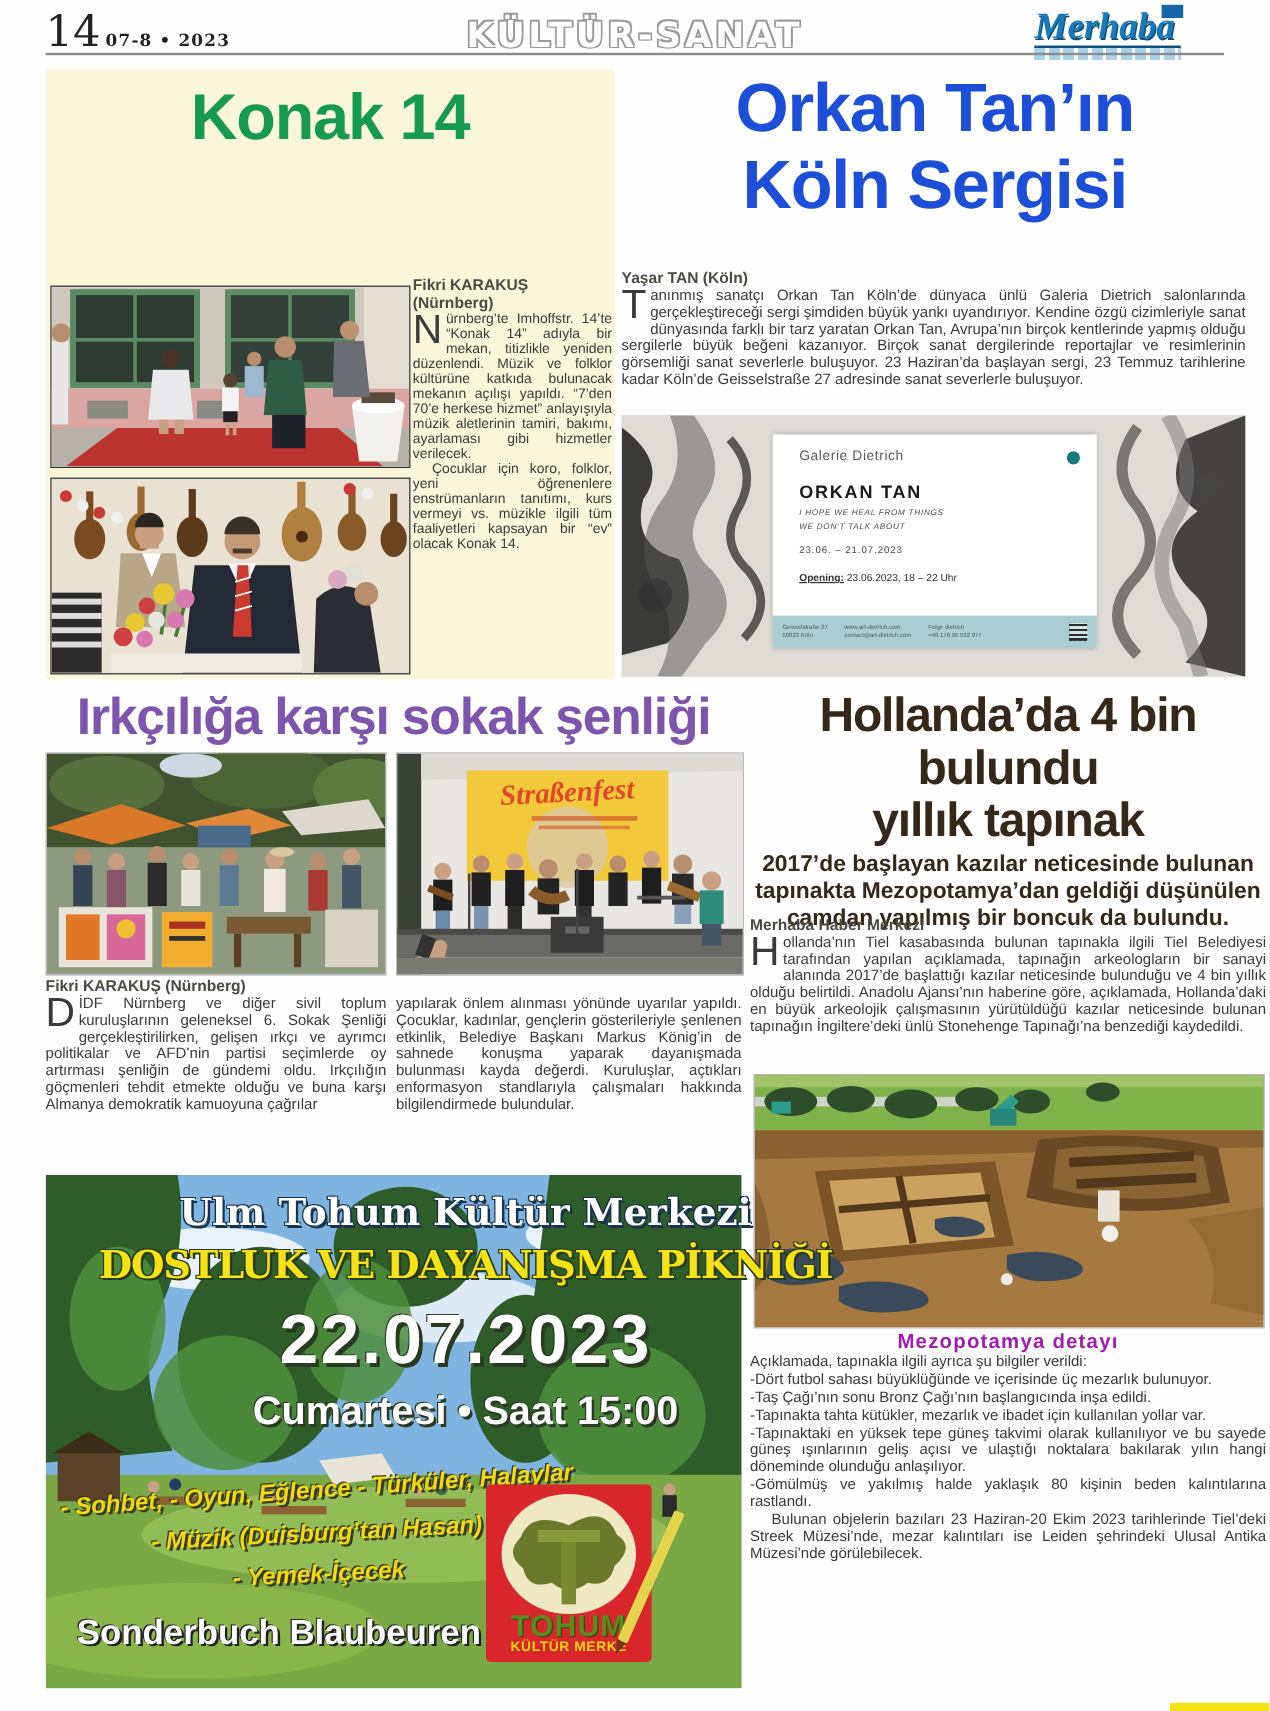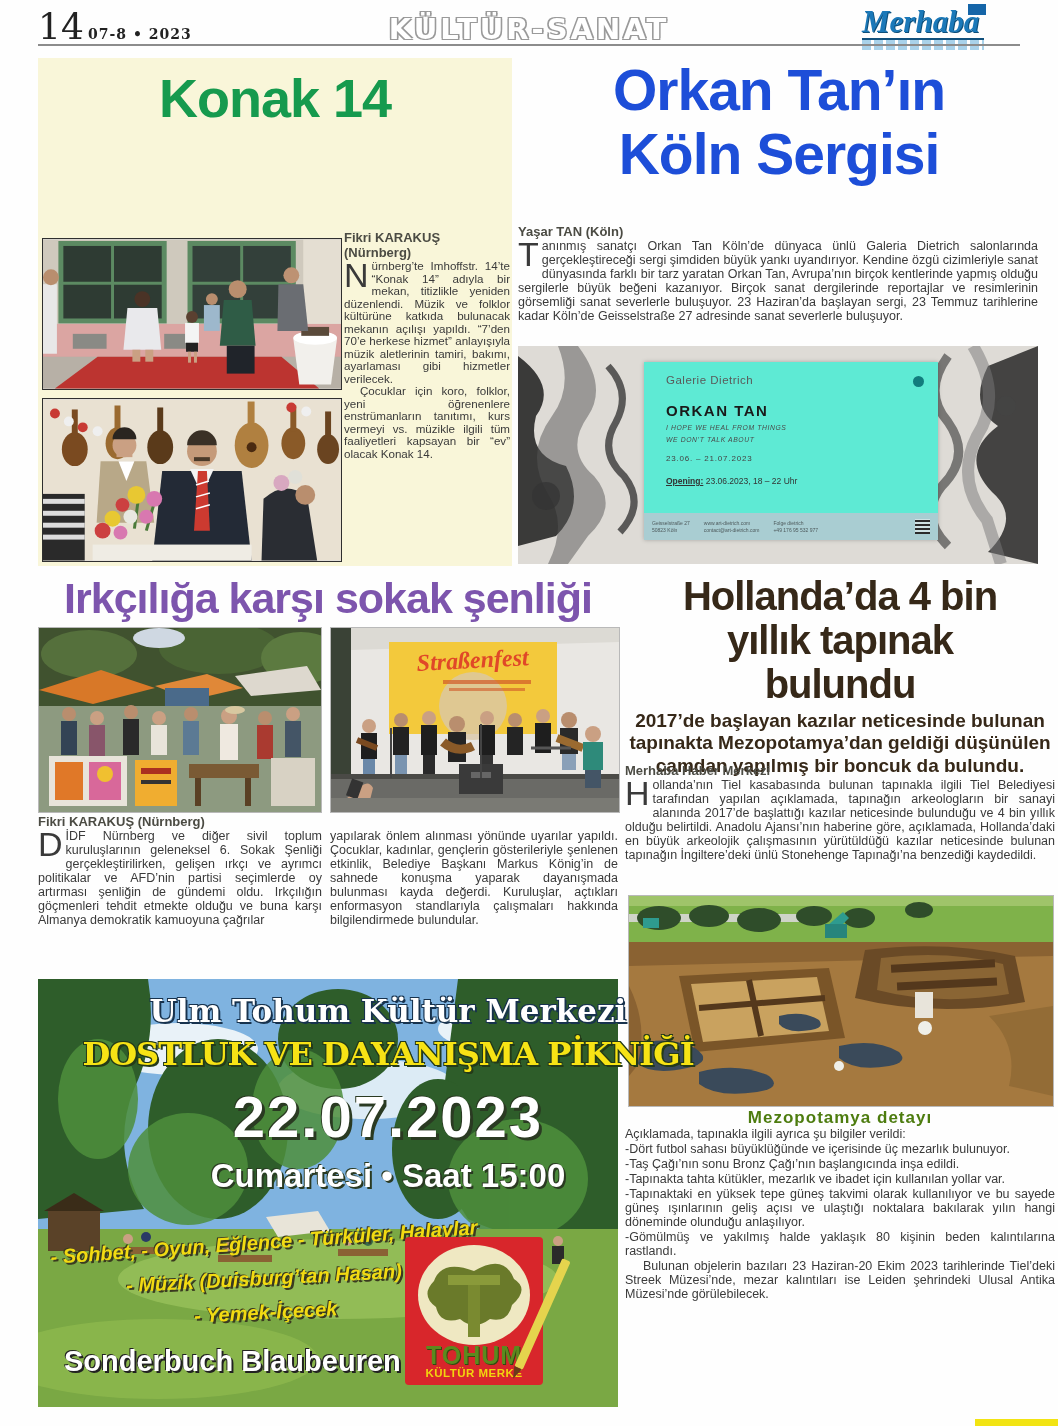--- a/index.html
+++ b/index.html
@@ -34,22 +34,22 @@
   .konak-headline{margin:0;padding-top:12px;text-align:center;font-size:54px;font-weight:bold;
       color:#169a4e;line-height:1.06;letter-spacing:-1px;}
   .konak-text{left:306px;top:172px;width:166px;height:330px;}
   .konak-text .bodytext{font-size:11.6px;line-height:1.08;}
 
   
   .orkan-block{left:518px;top:58px;width:522px;height:508px;}
   .orkan-headline{margin:0;text-align:center;font-size:57px;font-weight:bold;color:#1d4ed8;
       line-height:1.13;letter-spacing:-1px;}
   .invite{left:0px;top:288px;width:520px;height:218px;background:#dedbd6;overflow:hidden;}
-  .invite-card{position:absolute;left:126px;top:16px;width:270px;height:178px;background:#5eead4;
-      box-shadow:0 0 4px rgba(0,0,0,.25);padding-left:24px;}
+  .invite-card{position:absolute;left:126px;top:16px;width:270px;height:178px;background:#ffffff;
+      box-shadow:0 0 4px rgba(0,0,0,.25);}
   .invite-inner{position:absolute;left:22px;top:12px;right:10px;}
   .gallery-name{font-size:11.5px;color:#5a5a5a;letter-spacing:.5px;}
   .teal-dot{position:absolute;right:14px;top:14px;width:11px;height:11px;border-radius:50%;background:#127c7d;}
   .invite-artist{margin-top:16px;font-size:15px;font-weight:bold;letter-spacing:1.5px;color:#1a1a1a;}
   .invite-sub{margin-top:5px;font-size:6.8px;font-style:italic;color:#4a4a4a;letter-spacing:.6px;}
   .invite-dates{margin-top:11px;font-size:8px;color:#444;letter-spacing:.8px;}
   .invite-opening{margin-top:13px;font-size:8.5px;color:#333;}
   .op-label{font-weight:bold;text-decoration:underline;}
   .invite-footer{position:absolute;left:0;bottom:0;width:100%;height:27px;background:#a9cdd2;
       display:flex;align-items:center;gap:14px;padding:0 8px;box-sizing:border-box;}
@@ -62,21 +62,21 @@
   .festival-headline{left:38px;top:574px;width:580px;margin:0;text-align:center;font-size:43px;
       font-weight:bold;color:#7d55ad;letter-spacing:-1px;}
   .fest-col{top:829px;height:114px;}
 
   
   .hollanda-headline{left:625px;top:574px;width:430px;margin:0;text-align:center;font-size:40px;
       font-weight:bold;color:#362818;line-height:1.1;letter-spacing:-1px;}
   .hollanda-sub{left:625px;top:710px;width:430px;text-align:center;font-size:19px;font-weight:bold;
       color:#362818;line-height:1.18;}
   .mezo-heading{left:625px;top:1108px;width:430px;text-align:center;font-size:17px;font-weight:bold;
-      color:#4d7c0f;letter-spacing:1px;}
+      color:#a21caf;letter-spacing:1px;}
   .mezo-body{left:625px;top:1127px;width:430px;height:245px;}
   .mezo-body div{margin:0 0 1px 0;}
   .mezo-body .ind{text-indent:18px;}
 
   
   .poster{left:38px;top:948px;width:700px;height:428px;overflow:hidden;margin-top:31px;}
   .poster svg{position:absolute;left:0;top:0;}
   .pov{position:absolute;width:100%;text-align:center;color:#fff;}
   .po-org{top:14px;font-family:"DejaVu Serif", serif;font-size:31px;font-weight:bold;
       text-shadow:2px 2px 0 #17324d,-1px -1px 0 #17324d,1px -1px 0 #17324d,-1px 1px 0 #17324d;}
@@ -399,22 +399,22 @@
   <div class="abs byline" style="left:38px;top:814px;">Fikri KARAKUŞ (Nürnberg)</div>
   <div class="abs bodytext fest-col" style="left:38px;width:284px;">
     <p><span class="dropcap">D</span><span>İDF Nürnberg ve diğer sivil toplum kuruluşlarının geleneksel 6. Sokak Şenliği gerçekleştirilirken, gelişen ırkçı ve ayrımcı politikalar ve AFD’nin partisi seçimlerde oy artırması şenliğin de gündemi oldu. Irkçılığın göçmenleri tehdit etmekte olduğu ve buna karşı Almanya demokratik kamuoyuna çağrılar</span></p>
   </div>
   <div class="abs bodytext fest-col" style="left:330px;width:288px;">
     <p>yapılarak önlem alınması yönünde uyarılar yapıldı. Çocuklar, kadınlar, gençlerin gösterileriyle şenlenen etkinlik, Belediye Başkanı Markus König’in de sahnede konuşma yaparak dayanışmada bulunması kayda değerdi. Kuruluşlar, açtıkları enformasyon standlarıyla çalışmaları hakkında bilgilendirmede bulundular.</p>
   </div>
 
   <h1 class="abs hollanda-headline">
     <div>Hollanda’da 4 bin</div>
+    <div>bulundu</div>
     <div>yıllık tapınak</div>
-    <div>bulundu</div>
   </h1>
   <div class="abs hollanda-sub">2017’de başlayan kazılar neticesinde bulunan tapınakta Mezopotamya’dan geldiği düşünülen camdan yapılmış bir boncuk da bulundu.</div>
   <div class="abs byline" style="left:625px;top:763px;">Merhaba Haber Merkezi</div>
   <div class="abs bodytext" style="left:625px;top:778px;width:430px;height:112px;">
     <p><span class="dropcap">H</span><span>ollanda’nın Tiel kasabasında bulunan tapınakla ilgili Tiel Belediyesi tarafından yapılan açıklamada, tapınağın arkeologların bir sanayi alanında 2017’de başlattığı kazılar neticesinde bulunduğu ve 4 bin yıllık olduğu belirtildi. Anadolu Ajansı’nın haberine göre, açıklamada, Hollanda’daki en büyük arkeolojik çalışmasının yürütüldüğü kazılar neticesinde bulunan tapınağın İngiltere’deki ünlü Stonehenge Tapınağı’na benzediği kaydedildi.</span></p>
   </div>
 
   <svg class="abs photo light" style="left:628px;top:895px;" width="424" height="210" viewBox="0 0 424 210">
     <rect width="424" height="210" fill="#a5793f"></rect>
     <rect width="424" height="46" fill="#7fb24a"></rect>

